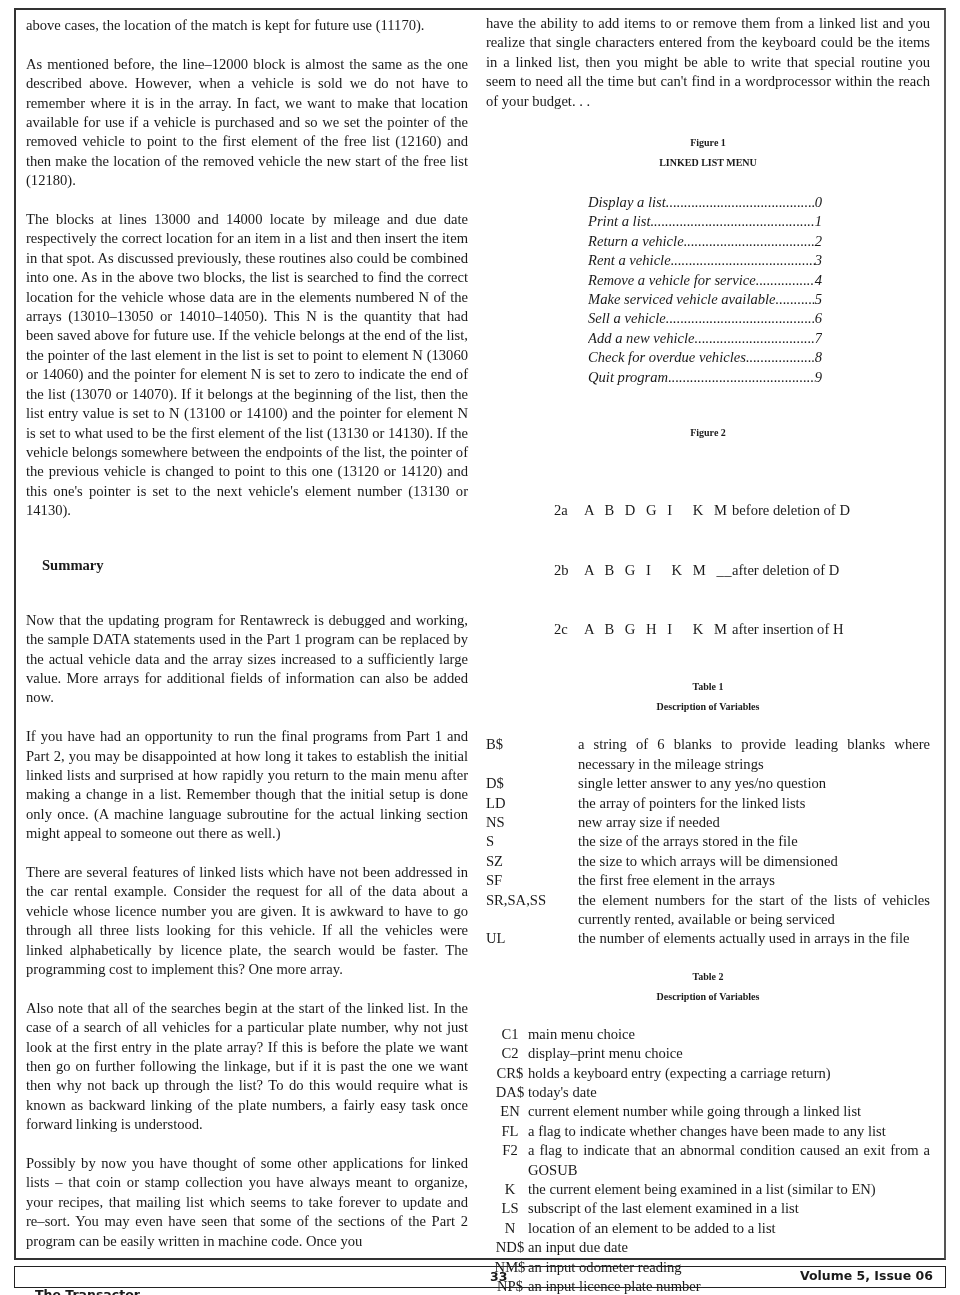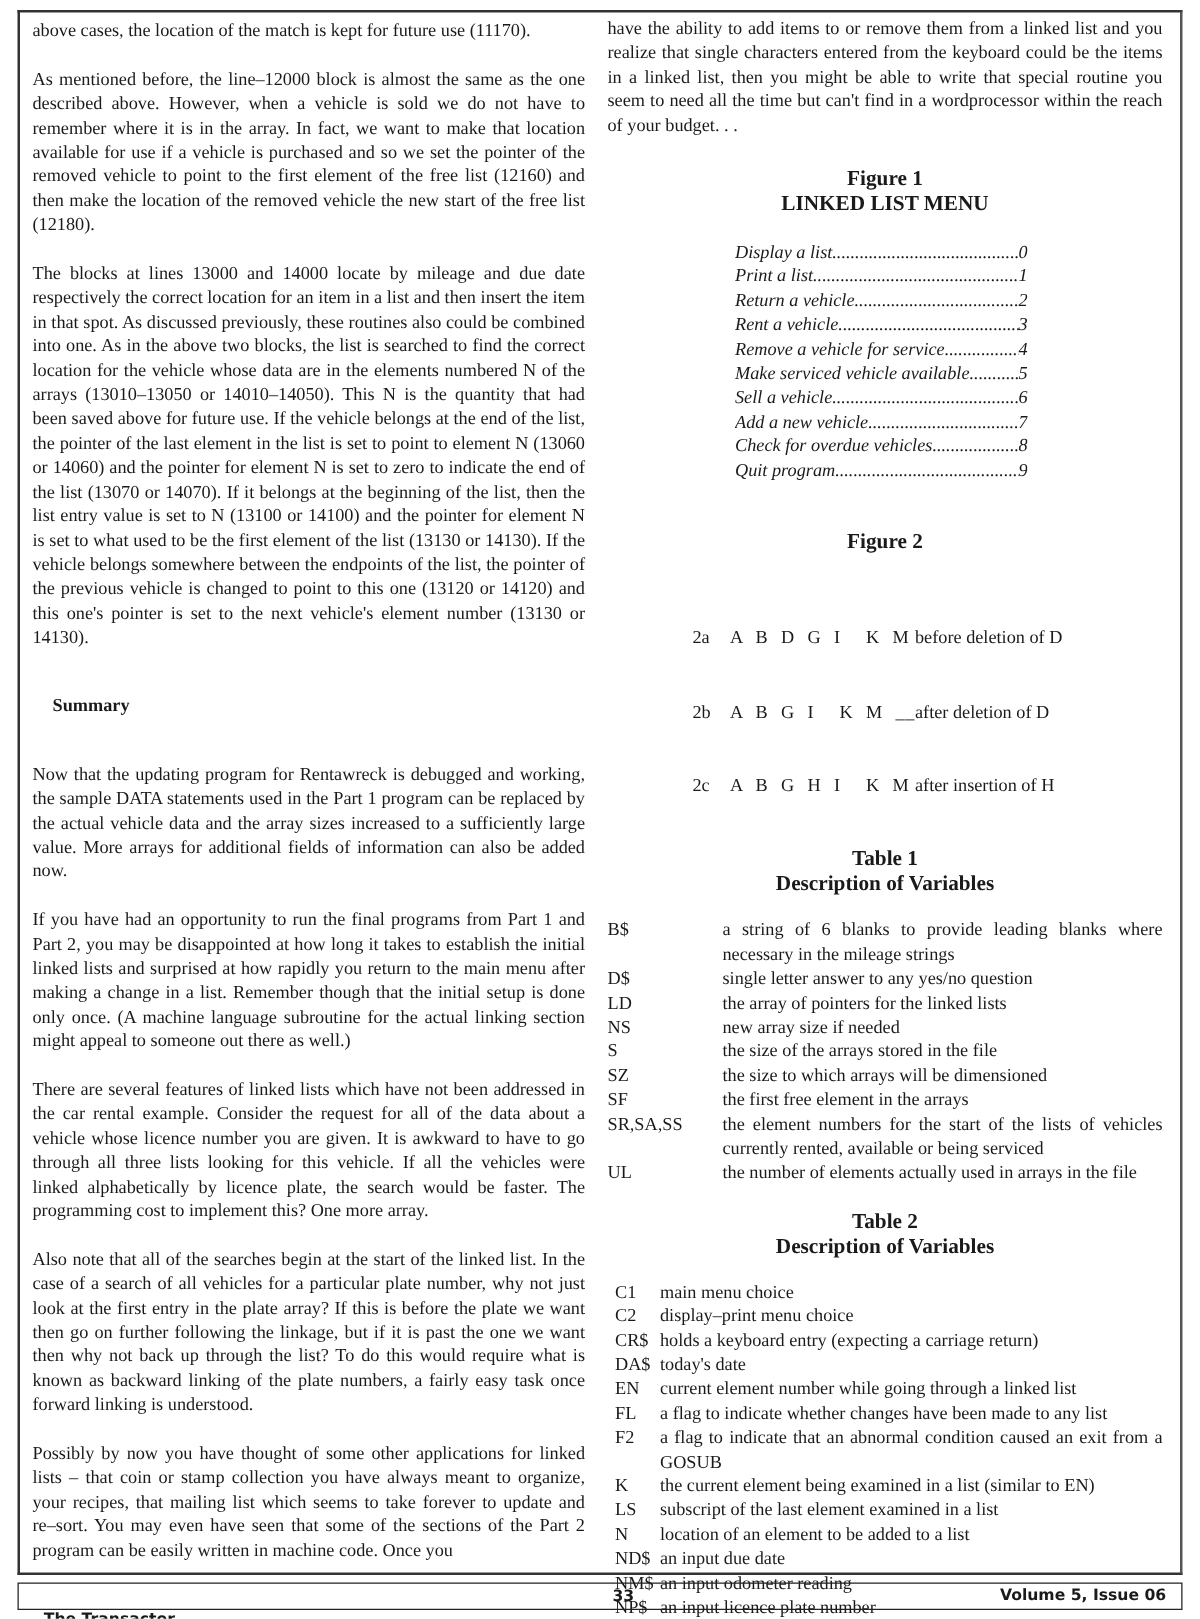--- a/index.html
+++ b/index.html
@@ -5,36 +5,36 @@
   html, body { margin: 0; padding: 0; background: #ffffff; }
   body { width: 960px; height: 1295px; position: relative; overflow: hidden;
          font-family: "Liberation Serif", "DejaVu Serif", serif; color: #1a1a1a; }
   .page-frame { position: absolute; left: 14px; top: 8px; width: 932px; height: 1252px;
                 border: 2px solid #333; border-bottom: 2px solid #333; border-right: 2px solid #555; box-sizing: border-box; }
   .col-left { position: absolute; left: 26px; top: 16px; width: 442px; }
   .col-right { position: absolute; left: 486px; top: 14px; width: 444px; }
   p.body { margin: 0; font-size: 14.6px; line-height: 19.4px; text-align: justify; }
   .gap { height: 19.4px; }
   h3.section { margin: 16px; font-size: 14.6px; font-weight: bold; line-height: 19.4px; }
-  .fig-title { text-align: center; font-weight: bold; font-size: 17px; line-height: 20px; margin: 0; }
+  .fig-title { text-align: center; font-weight: bold; font-size: 10px; line-height: 20px; margin: 0; }
   .menu { margin-left: 102px; width: 234px; font-size: 14.6px; line-height: 19.4px; }
   .menu-row { display: flex; white-space: nowrap; overflow: hidden; font-style: italic; }
   .menu-row .lbl { flex: 0 0 auto; }
   .menu-row .dots { flex: 1 1 auto; overflow: hidden; white-space: nowrap; }
   .menu-row .dots::after { content: "......................................................................"; letter-spacing: 0px; }
   .menu-row .num { flex: 0 0 auto; }
   .fig2 { margin-left: 68px; font-size: 14.6px; line-height: 19.4px; }
   .fig2-row { display: flex; margin-top: 40px; }
   .fig2-row .tag { width: 30px; }
   .fig2-row .seq { width: 148px; word-spacing: 6px; letter-spacing: 0.5px; white-space: pre; }
   .fig2-row .desc { }
   .vartable { font-size: 14.6px; line-height: 19.4px; }
   .var-row { display: flex; }
   .t1 .vname { width: 92px; flex: 0 0 92px; white-space: nowrap; }
-  .t2 .vname { width: 36px; flex: 0 0 36px; white-space: nowrap; margin-left: 6px; }
+  .t2 .vname { width: 36px; flex: 0 0 36px; white-space: nowrap; margin-left: 6px; text-align: center; }
   .var-row .vdesc { flex: 1; text-align: justify; }
   .footer { position: absolute; left: 14px; top: 1266px; width: 932px; height: 22px;
             border: 1.5px solid #222; box-sizing: border-box; font-family: "DejaVu Sans", sans-serif;
             font-weight: bold; font-size: 12.5px; }
   .footer .mag { position: absolute; left: 20px; top: 20px; }
   .footer .pg { position: absolute; left: 475px; top: 2px; }
   .footer .issue { position: absolute; right: 12px; top: 1px; }
 </style>
 </head>
 <body>

